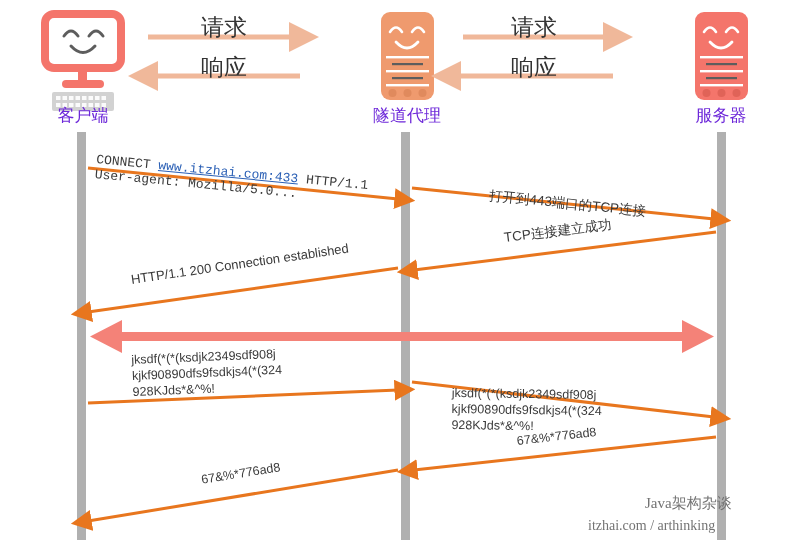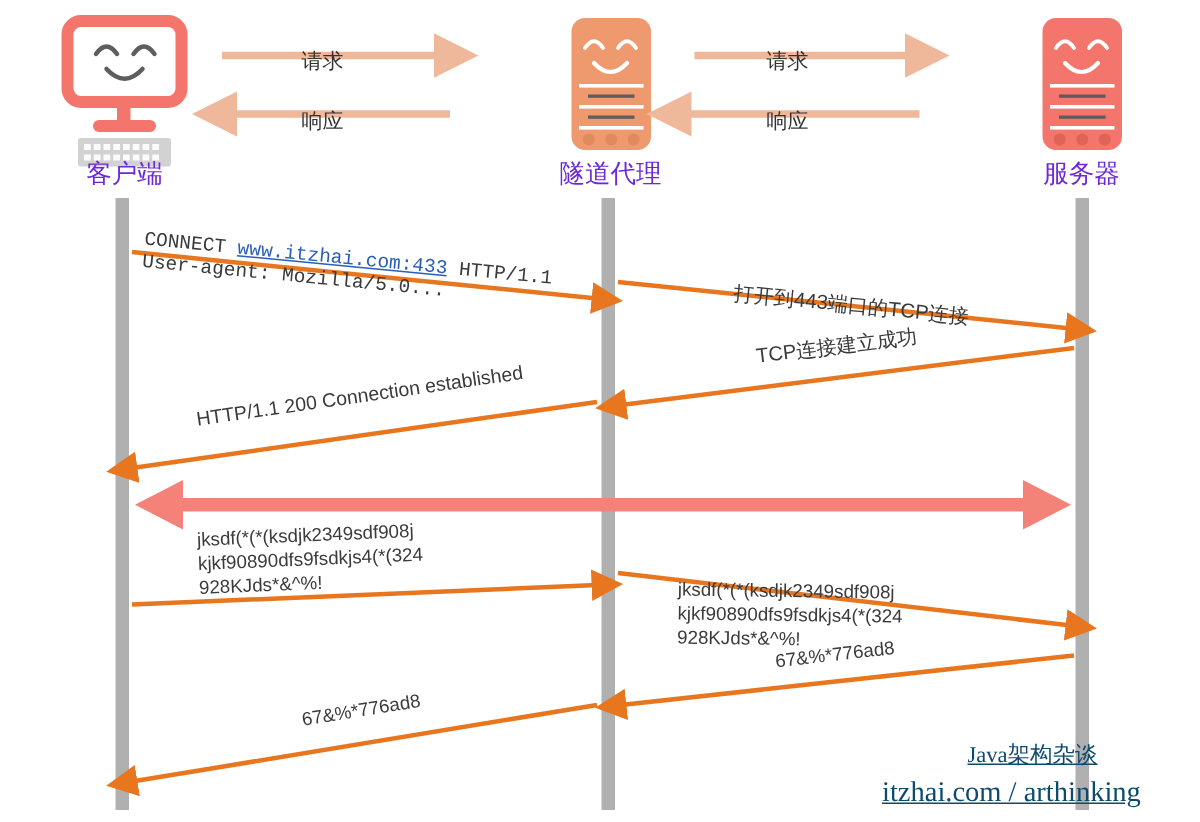--- a/index.html
+++ b/index.html
@@ -31,23 +31,22 @@
     white-space: nowrap;
   }
   .msg-label {
     position: absolute;
     white-space: nowrap;
     color: #3a3a3a;
     font-family: "Liberation Sans", sans-serif;
   }
   .lbl-top {
     font-family: "Liberation Serif", serif;
-    font-size: 14px;
+    font-size: 23px;
     color: #333;
-    margin-top: 20px;
   }
   .mono {
     font-family: "Liberation Mono", monospace;
   }
   .blue-link {
     color: #2a5fb5;
     text-decoration: underline;
   }
   .passthrough-label {
     position: absolute;
@@ -60,27 +59,26 @@
   }
   .payload {
     position: absolute;
     font-size: 12.5px;
     line-height: 16px;
     color: #3b3b3b;
     white-space: nowrap;
   }
   .watermark {
     position: absolute;
-    color: #0c4a6e;
-    white-space: nowrap;
-    font-family: "Liberation Serif", serif;
-    text-decoration: underline;
+    color: #737373;
+    white-space: nowrap;
+    font-family: "Liberation Serif", serif;
   }
   .wm1 { font-size: 15px; }
-  .wm2 { font-size: 19px; }
+  .wm2 { font-size: 14px; }
 </style>
 </head>
 <body>
 
 <div id="stage">
 
   <svg id="svgroot" viewBox="0 0 800 548">
     <defs>
       <marker id="ah-orange-r" markerWidth="7" markerHeight="7" refX="1.2" refY="3.5" orient="auto">
         <path d="M0,0 L7,3.5 L0,7 Z" fill="#e8761e"></path>

